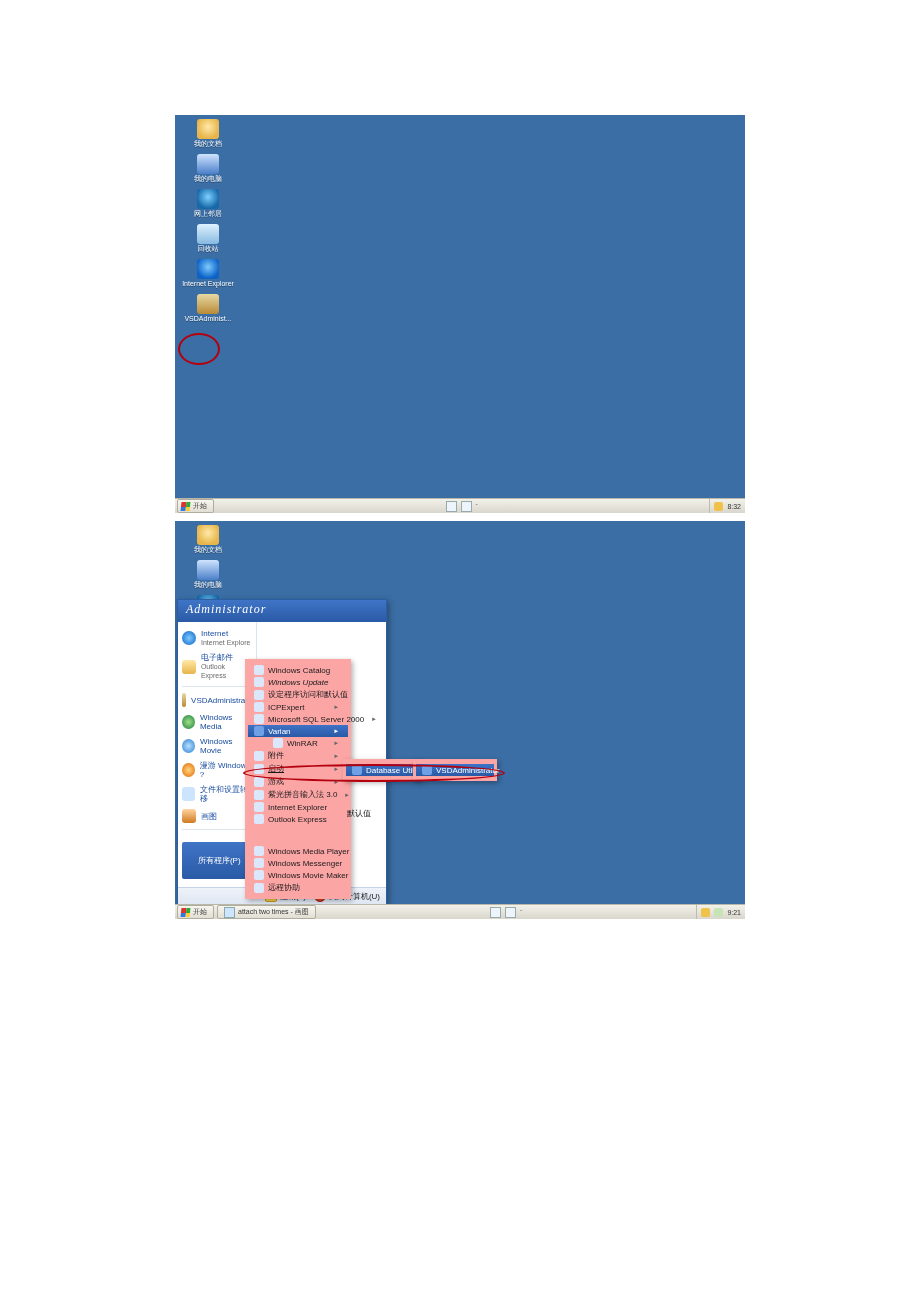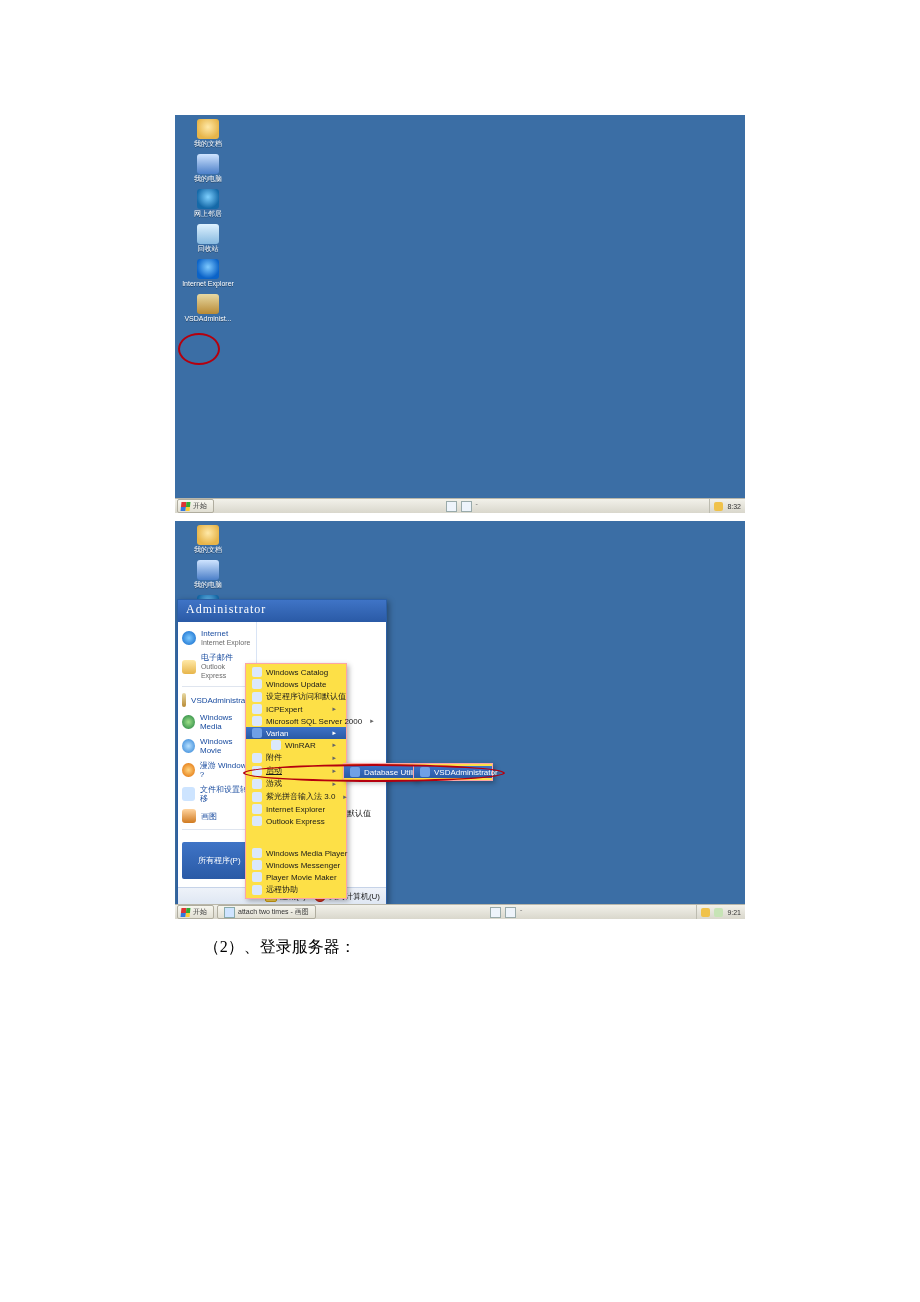--- a/index.html
+++ b/index.html
@@ -127,20 +127,21 @@
     background: #ffffff;
     border: 1px solid #2b5fa5;
     box-shadow: 2px 2px 6px rgba(0,0,0,0.35);
     font-size: 8px;
     color: #1a1a1a;
   }
   .sm-head {
     height: 20px;
     background: linear-gradient(#3f74c6,#2a5aa6);
     color: #fff;
+    font-style: italic;
     font-family: "Times New Roman", serif;
     font-size: 12px;
     padding: 2px 8px 0 8px;
     letter-spacing: 1px;
   }
   .sm-body { display:flex; }
   .sm-left {
     width: 78px;
     padding: 4px 0 4px 0;
     border-right: 1px solid #d9e4f5;
@@ -177,22 +178,22 @@
     padding: 0 6px;
     font-size:8px;
   }
   .sm-foot .btn { display:flex; align-items:center; gap:3px; cursor:pointer; }
   .sm-foot .ic-off { width:10px;height:10px;border-radius:50%;background:#d42;border:1px solid #a11; }
   .sm-foot .ic-log { width:10px;height:10px;border-radius:2px;background:#f6cf4b;border:1px solid #c99a12; }
 
   
   .submenu {
     position:absolute;
-    background:#fde047;
-    border:1px solid #fca5a5;
+    background:#fca5a5;
+    border:3px solid #fca5a5;
     box-shadow: 2px 2px 5px rgba(0,0,0,0.3);
     font-size:8px;
     padding: 2px 0;
   }
   .submenu .mi {
     display:flex; align-items:center; justify-content:space-between;
     padding: 1px 10px 1px 6px;
     gap:8px;
     white-space:nowrap;
     cursor:pointer;
@@ -382,21 +383,21 @@
       </div>
 
       <div class="submenu sub1" id="sub1">
           <div class="mi">
             <span style="display: flex; align-items: center;">
               <span class="ic"></span>
               <span>Windows Catalog</span>
             </span>
           </div>
           <div class="mi">
-            <span style="display: flex; align-items: center;">
+            <span style="display: flex; align-items: center; font-style: italic;">
               <span class="ic"></span>
               <span>Windows Update</span>
             </span>
           </div>
           <div class="mi">
             <span style="display: flex; align-items: flex-end;">
               <span class="ic"></span>
               <span>设定程序访问和默认值</span>
             </span>
           </div>
@@ -476,21 +477,21 @@
           </div>
           <div class="mi">
             <span style="display: flex; align-items: center;">
               <span class="ic"></span>
               <span>Windows Messenger</span>
             </span>
           </div>
           <div class="mi">
             <span style="display: flex; align-items: center;">
               <span class="ic"></span>
-              <span>Player Movie Maker</span>
+              <span>Windows Movie Maker</span>
             </span>
           </div>
           <div class="mi">
             <span style="display: flex; align-items: center;">
               <span class="ic"></span>
               <span>远程协助</span>
             </span>
           </div>
         </div>
 
@@ -540,15 +541,14 @@
         <div class="tb-spacer"></div>
         <div class="tray">
           <div class="ic" style="background:#f0c24a;"></div>
           <div class="ic" style="background:#c7e4b6;"></div>
           <span class="clock">9:21</span>
         </div>
       </div>
     </div>
   </div>
 
-  <div class="caption">（2）、登录服务器：</div>
 
 </div>
 
 </body></html>

